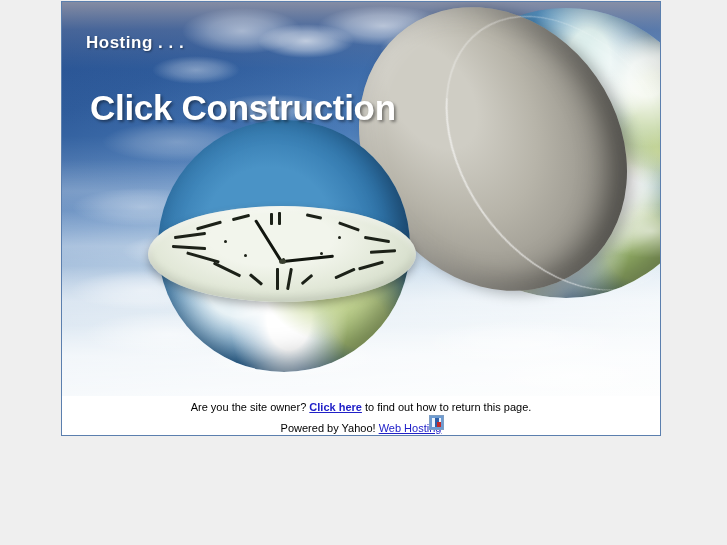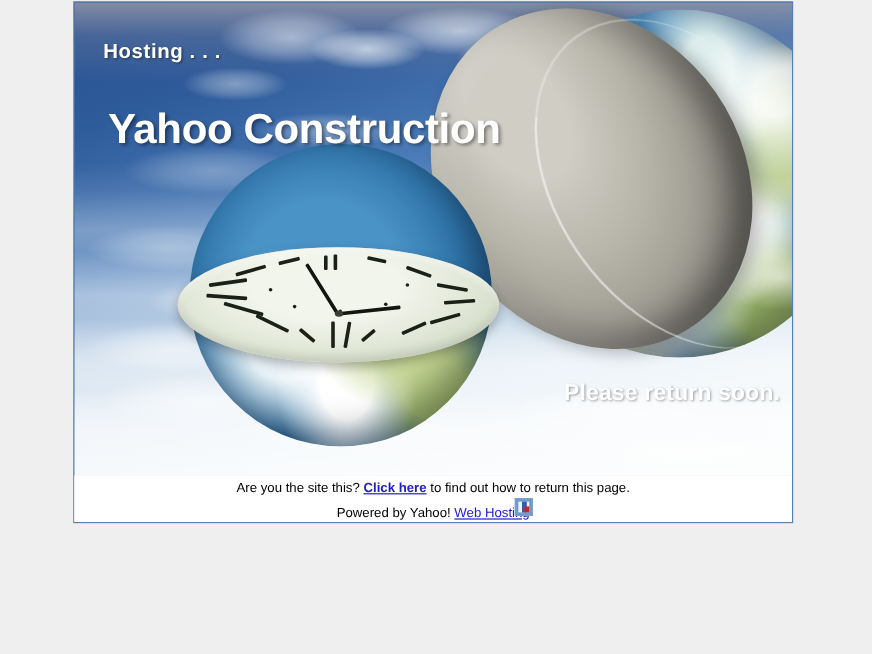--- a/index.html
+++ b/index.html
@@ -383,27 +383,26 @@
         <div class="tick" style="left:190px;top:30px;width:3px;height:3px;border-radius:50%;"></div>
         <div class="tick" style="left:76px;top:34px;width:3px;height:3px;border-radius:50%;"></div>
 
         <div class="hand" style="left:134px;top:54px;width:52px;height:3px;transform:rotate(-6deg);"></div>
         <div class="hand" style="left:134px;top:55px;width:50px;height:3px;transform:rotate(-122deg);"></div>
         <div id="clock-pin"></div>
       </div>
     </div>
 
     <div id="welcome">Hosting . . .</div>
-    <div id="headline">Yahoo Construction</div>
-    <div id="return-soon">Please return soon.</div>
+    <div id="headline">Click Construction</div>
   </div>
 
   <div id="footer">
     <div id="footer-line1">
-      <span>Are you the site this?</span>
+      <span>Are you the site owner?</span>
       <a class="link bold" href="#">Click here</a>
       <span>to find out how to return this page.</span>
     </div>
     <div id="footer-line2">
       <span>Powered by Yahoo!</span>
       <a class="link" href="#">Web Hosting</a>
       <span id="broken-image-icon">
         <span class="sheet"></span>
         <span class="tear"></span>
         <span class="corner"></span>

